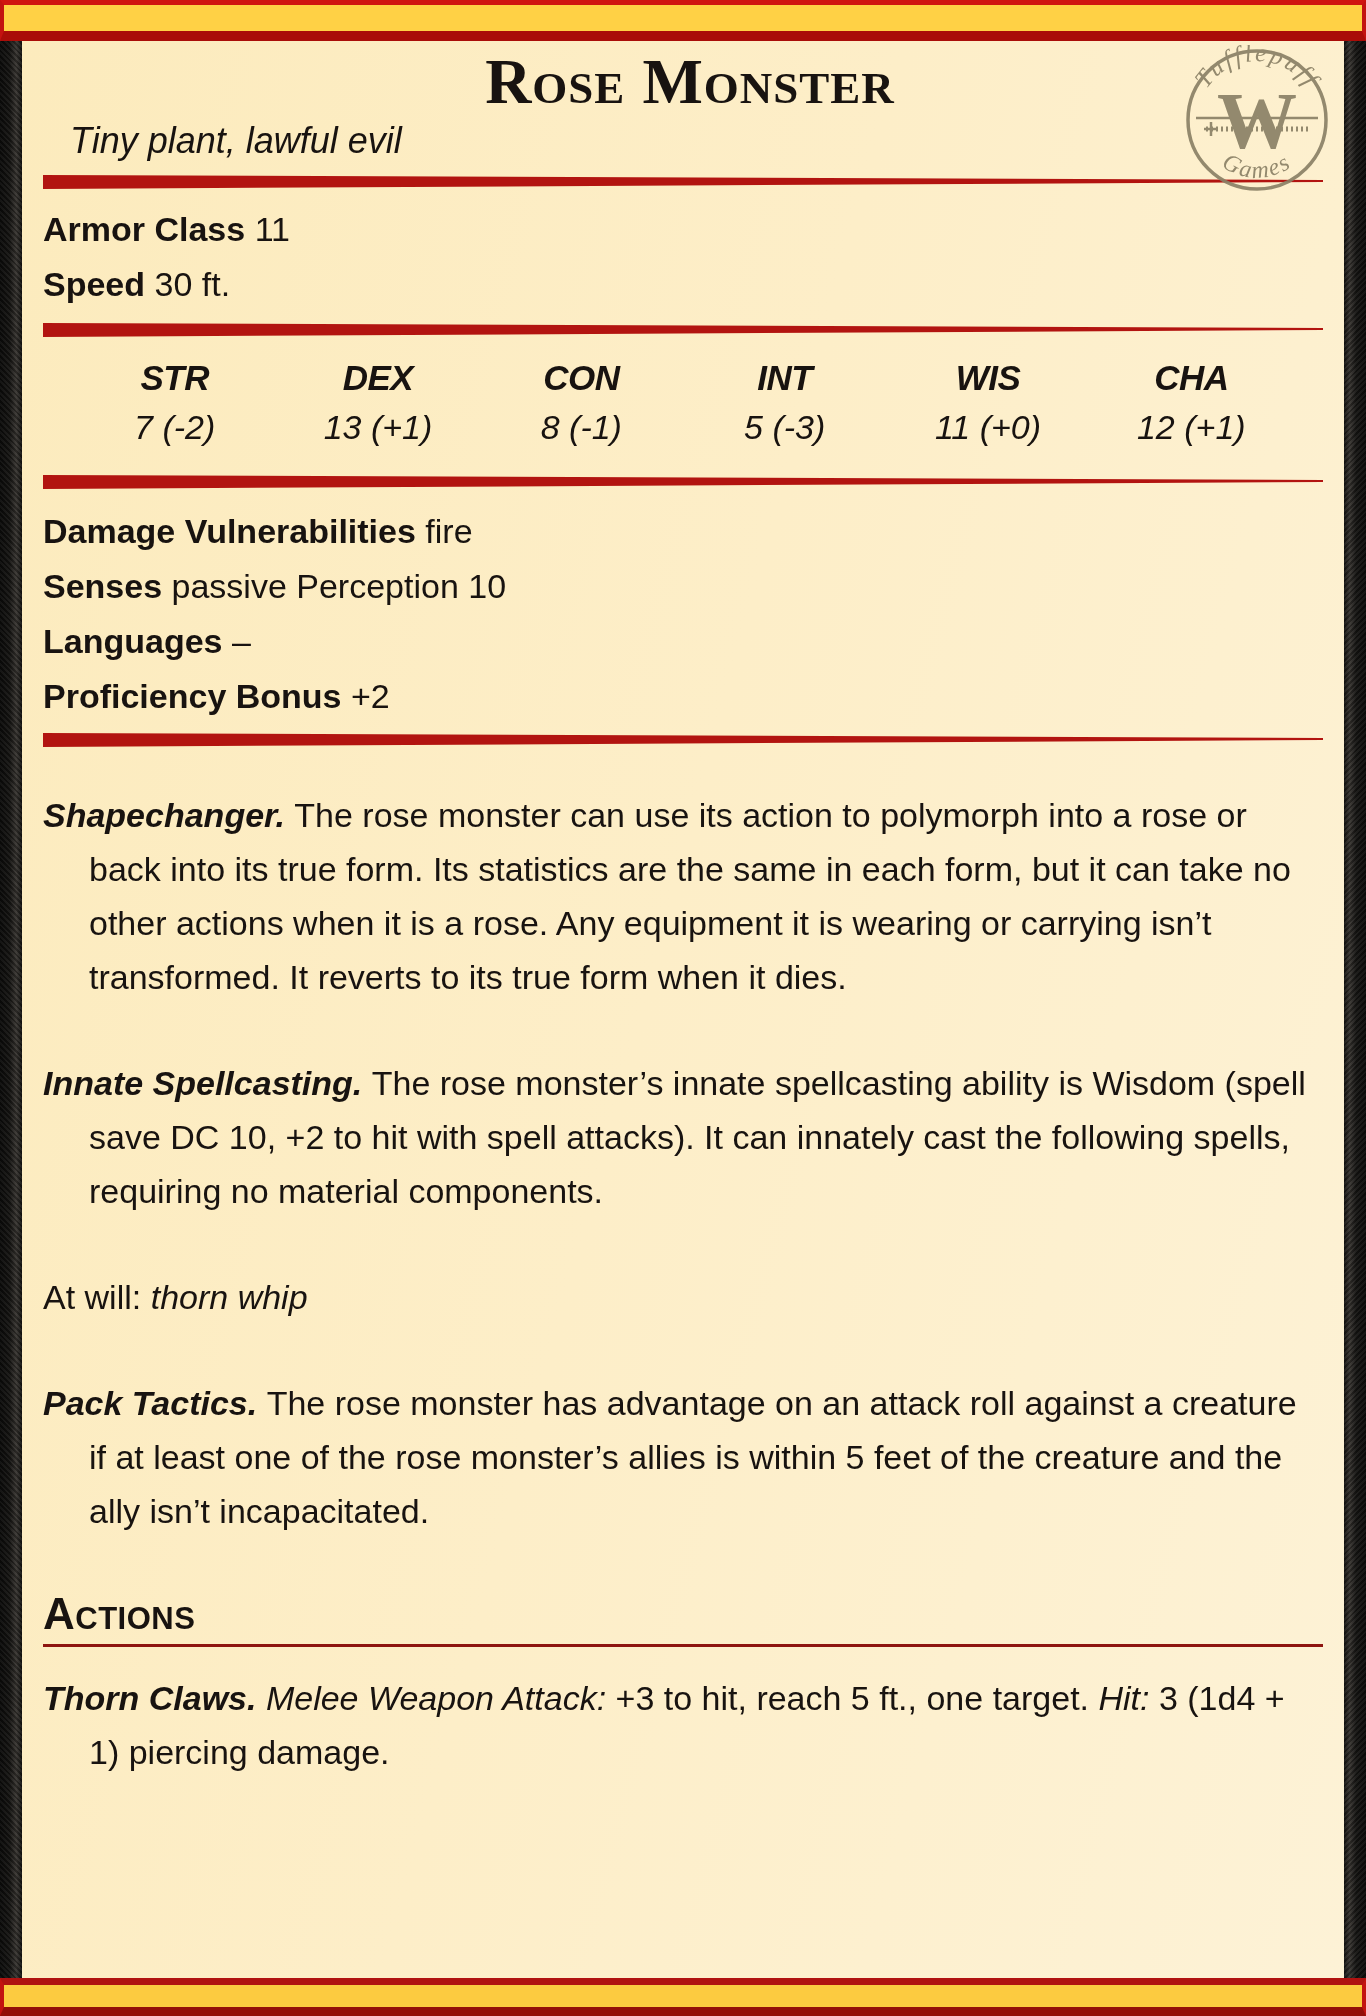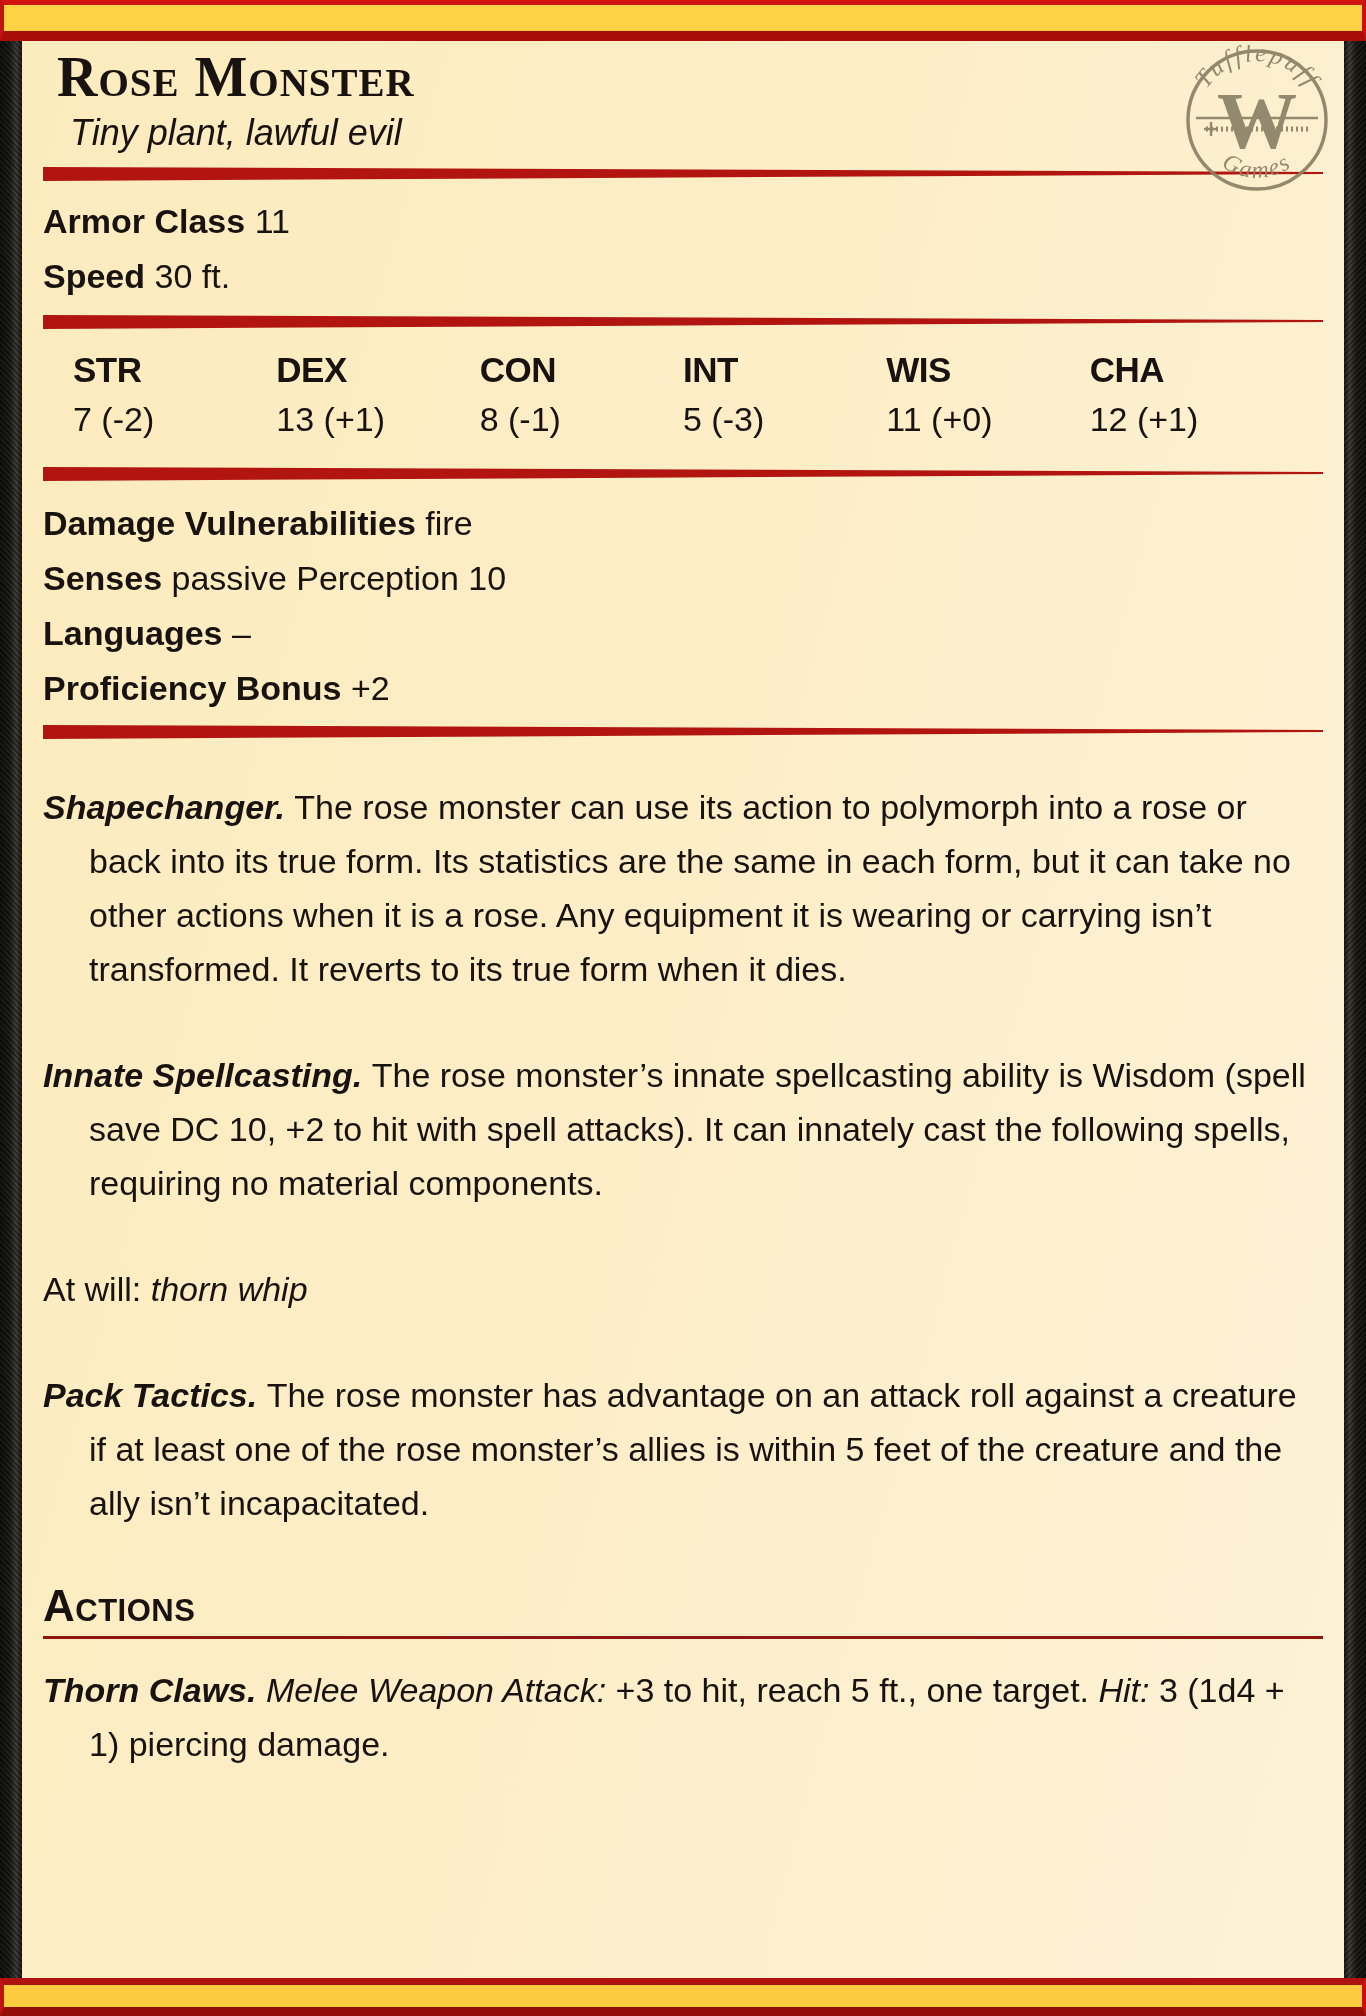--- a/index.html
+++ b/index.html
@@ -43,24 +43,25 @@
     position:absolute; left:22px; right:22px; top:41px; bottom:38px;
     background:linear-gradient(105deg,#fcebbd 0%,#fdeec8 48%,#fdf2d6 100%);
     padding:8px 21px 0 21px;
     overflow:hidden;
   }
   
   .title {
     font-family:"Liberation Serif", serif;
     font-variant:small-caps;
     font-weight:bold;
-    font-size:56px;
+    font-size:64px;
     line-height:1.02;
     letter-spacing:1px;
     margin-left:14px;
+    text-align:center;
   }
   .subtitle {
     font-style:italic;
     font-size:36px;
     line-height:46px;
     margin:4px 0 0 27px;
   }
   .logo {
     position:absolute; top:4px; right:12px;
     width:150px; height:150px;
@@ -73,21 +74,21 @@
   .divider.d3 { margin-top:22px; }
   .divider.d4 { margin-top:8px; }
   
   .statline { font-size:34px; line-height:55px; }
   .statline .lbl { font-weight:bold; }
   .core-stats { margin-top:12px; }
   .details { margin-top:14px; }
   .challenge-row { display:flex; }
   .challenge-row .left-part { width:52.8%; }
   
-  .abilities { display:flex; text-align:left; margin-top:16px; padding:0 30px; }
+  .abilities { display:flex; text-align:center; margin-top:16px; padding:0 30px;font-style:italic; }
   .ability { flex:1; }
   .ability .name { font-weight:bold; font-size:35px; line-height:48px; letter-spacing:-0.5px; }
   .ability .val  { font-size:34px; line-height:50px; }
   
   .traits { margin-top:40px; }
   .trait {
     font-size:34px;
     line-height:54px;
     padding-left:46px;
     text-indent:-46px;

